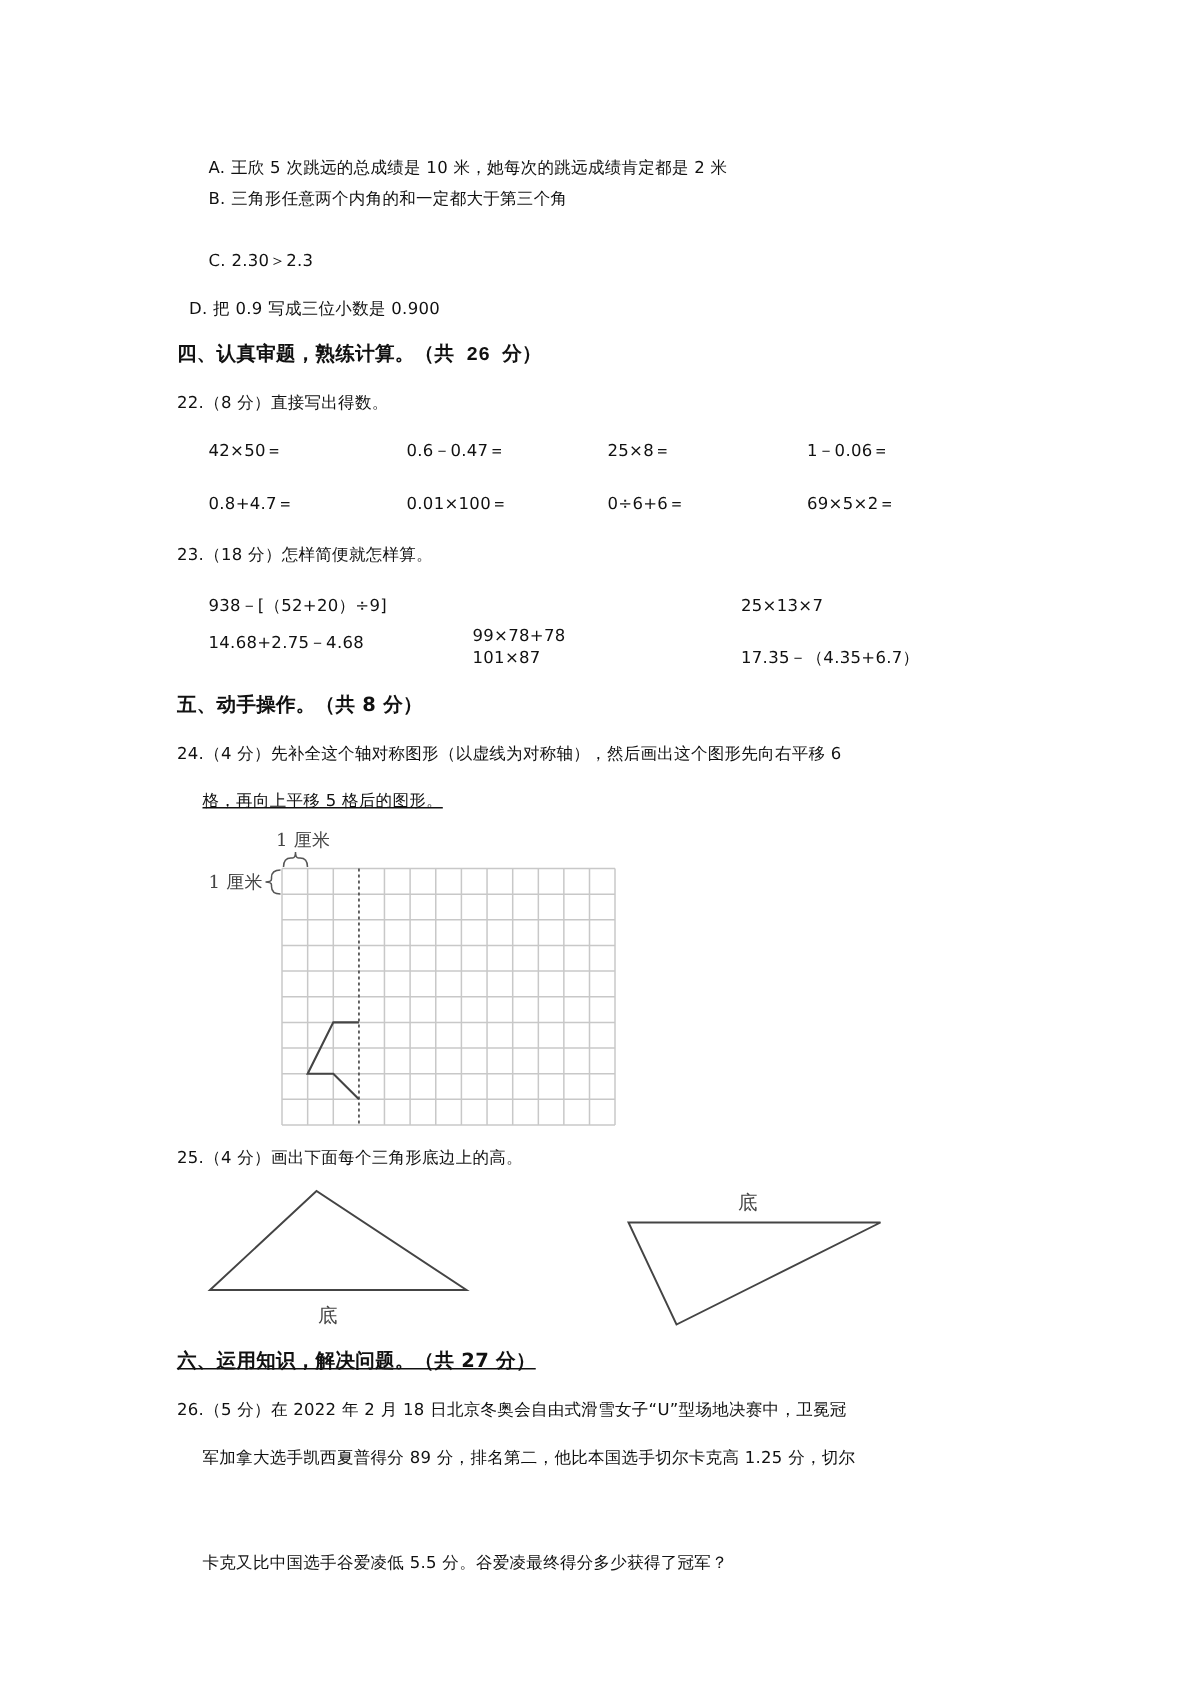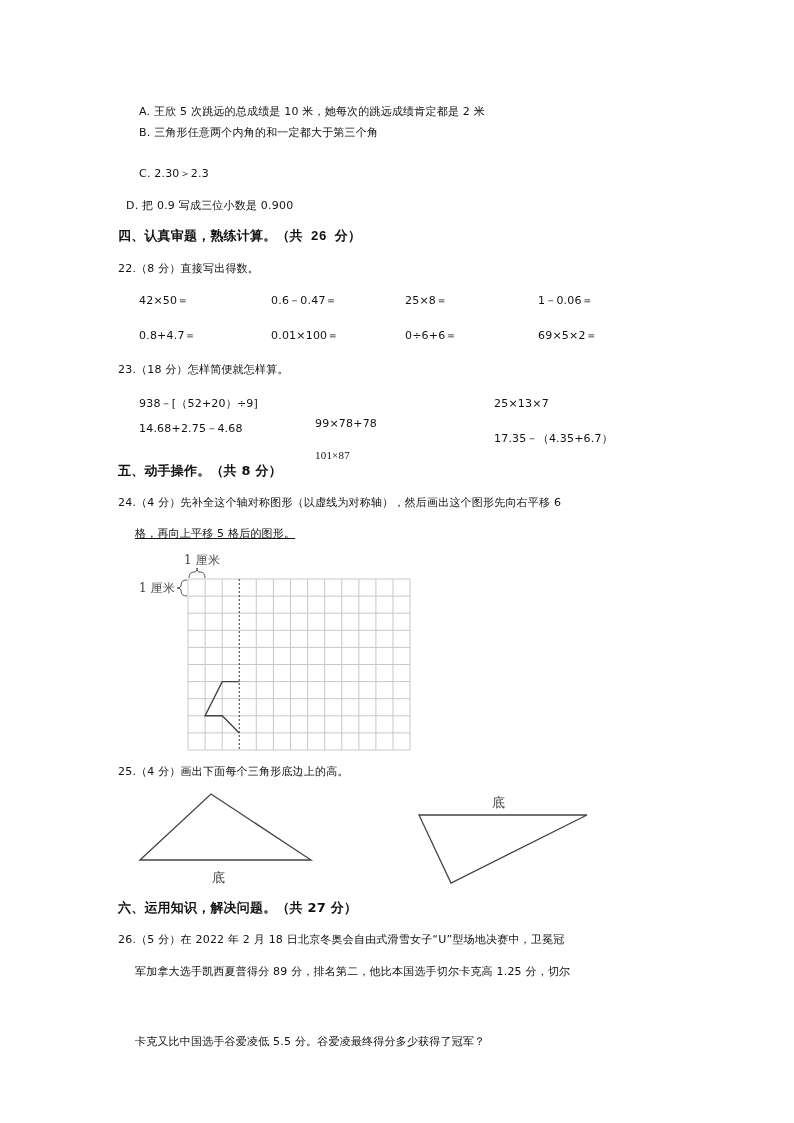--- a/index.html
+++ b/index.html
@@ -39,21 +39,21 @@
 <div class="t" style="left:139px;top:328px;">0.8+4.7＝</div>
 <div class="t" style="left:271px;top:328px;">0.01×100＝</div>
 <div class="t" style="left:405px;top:328px;">0÷6+6＝</div>
 <div class="t" style="left:538px;top:328px;">69×5×2＝</div>
 
 <div class="t" style="left:118px;top:362px;">23.（18 分）怎样简便就怎样算。</div>
 <div class="t" style="left:139px;top:396px;">938－[（52+20）÷9]</div>
 <div class="t" style="left:315px;top:381px;margin-top:35px;">99×78+78</div>
 <div class="t" style="left:494px;top:396px;">25×13×7</div>
 <div class="t" style="left:139px;top:421px;">14.68+2.75－4.68</div>
-<div class="t" style="left:315px;top:447px;font-family:Liberation Serif, serif;">101×87</div>
+<div class="t" style="left:315px;top:431px;">101×87</div>
 <div class="t" style="left:494px;top:431px;">17.35－（4.35+6.7）</div>
 
 <div class="t h" style="left:118px;top:463px;">五、动手操作。（共 8 分）</div>
 <div class="t" style="left:118px;top:495px;text-align:right;">24.（4 分）先补全这个轴对称图形（以虚线为对称轴），然后画出这个图形先向右平移 6</div>
 <div class="t" style="left:135px;top:526px;text-decoration:underline;">格，再向上平移 5 格后的图形。</div>
 
 <div class="t" style="left:184px;top:552px;font-family:'DejaVu Serif','Liberation Serif',serif;font-size:12px;color:#444;">1 厘米</div>
 <div class="t" style="left:139px;top:580px;font-family:'DejaVu Serif','Liberation Serif',serif;font-size:12px;color:#444;">1 厘米</div>
 
 <svg width="794" height="1123" viewBox="0 0 794 1123">
@@ -96,16 +96,16 @@
 
   <polygon points="140,860 211,794 311,860" fill="none" stroke="#444" stroke-width="1.3"></polygon>
 
   <polygon points="419,815 587,815 451,883" fill="none" stroke="#444" stroke-width="1.3"></polygon>
 </svg>
 
 <div class="t" style="left:118px;top:764px;">25.（4 分）画出下面每个三角形底边上的高。</div>
 <div class="t" style="left:212px;top:870px;font-family:'DejaVu Serif','Liberation Serif',serif;font-size:13px;color:#444;">底</div>
 <div class="t" style="left:492px;top:795px;font-family:'DejaVu Serif','Liberation Serif',serif;font-size:13px;color:#444;">底</div>
 
-<div class="t h" style="left:118px;top:900px;">六、运用知识，解决问题。（共 27 分）</div>
+<div class="t h" style="left:118px;top:900px;text-decoration:underline;">六、运用知识，解决问题。（共 27 分）</div>
 <div class="t" style="left:118px;top:932px;text-align:right;">26.（5 分）在 2022 年 2 月 18 日北京冬奥会自由式滑雪女子“U”型场地决赛中，卫冕冠</div>
 <div class="t" style="left:135px;top:964px;">军加拿大选手凯西夏普得分 89 分，排名第二，他比本国选手切尔卡克高 1.25 分，切尔</div>
 <div class="t" style="left:135px;top:1004px;margin-top:30px;">卡克又比中国选手谷爱凌低 5.5 分。谷爱凌最终得分多少获得了冠军？</div>
 
 </body></html>

